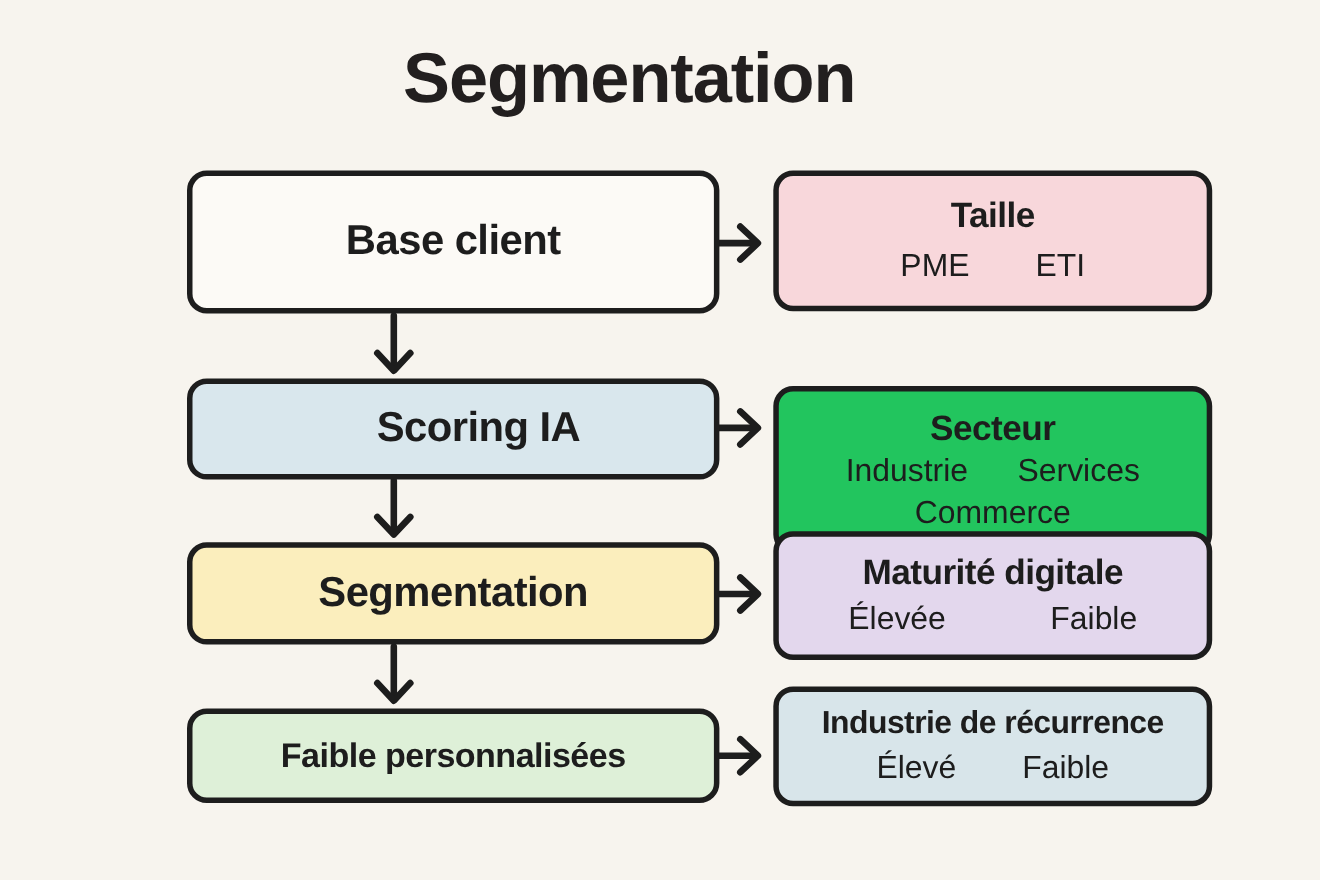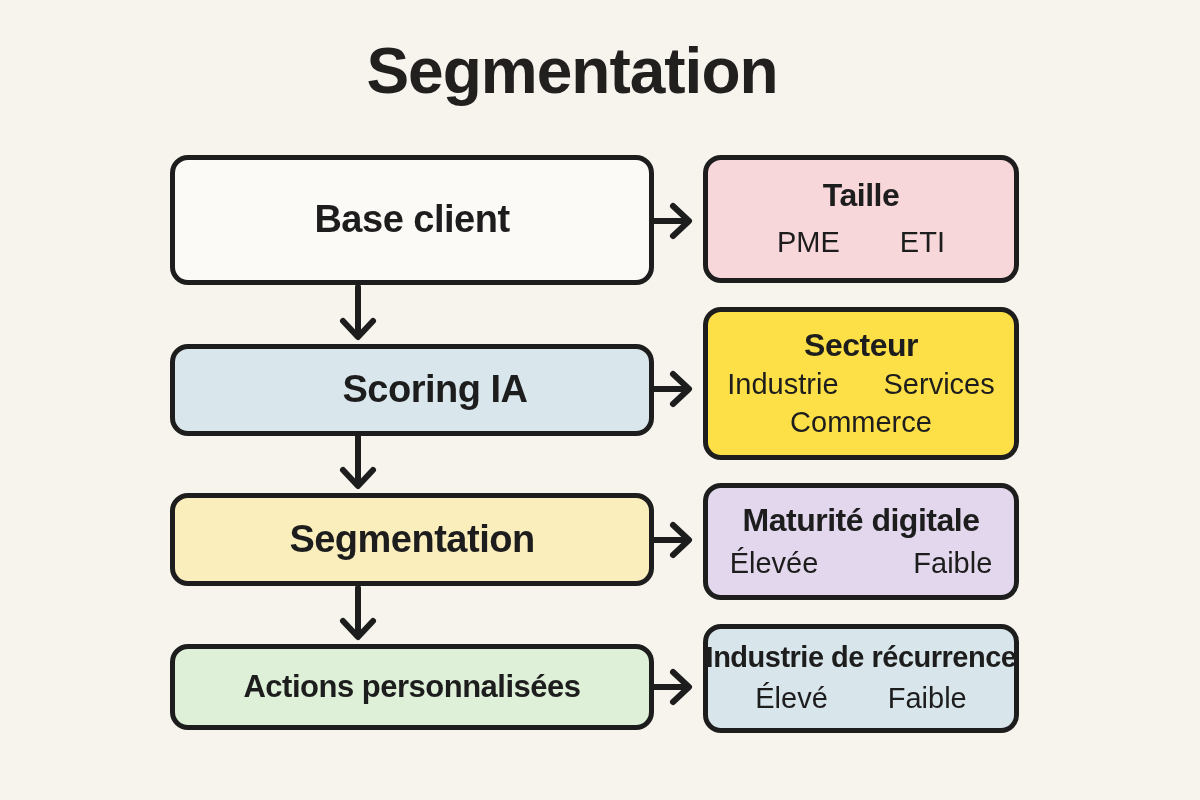--- a/index.html
+++ b/index.html
@@ -56,21 +56,21 @@
     line-height: 1.1;
     white-space: nowrap;
   }
   .step-1 { top: 155px; height: 130px; }
   .step-2 { top: 344px; height: 92px; padding-left: 46px; }
   .step-3 { top: 493px; height: 93px; }
   .step-4 { top: 644px; height: 86px; }
   .step-1 .step-label, .step-2 .step-label, .step-3 .step-label { font-size: 38px; }
   .step-4 .step-label { font-size: 31px; }
   
-  .crit { left: 703px; width: 316px; row-gap: 6px; }
+  .crit { left: 703px; width: 399px; row-gap: 6px; }
   .crit-1 { top: 155px; height: 128px; row-gap: 10px; }
   .crit-2 { top: 307px; height: 153px; row-gap: 2px; }
   .crit-3 { top: 483px; height: 117px; }
   .crit-4 { top: 624px; height: 109px; }
   .crit-head {
     font-weight: 700;
     font-size: 32px;
     letter-spacing: -0.5px;
     line-height: 1.15;
     white-space: nowrap;
@@ -134,32 +134,32 @@
 
   <div class="box step step-2" style="background: rgb(217, 231, 237);">
     <span class="step-label">Scoring IA</span>
   </div>
 
   <div class="box step step-3" style="background: rgb(251, 238, 189);">
     <span class="step-label">Segmentation</span>
   </div>
 
   <div class="box step step-4" style="background: rgb(222, 240, 216);">
-    <span class="step-label">Actions personnalisées</span>
+    <span class="step-label">Faible personnalisées</span>
   </div>
 
   <div class="box crit crit-1" style="background: rgb(248, 215, 219);">
     <div class="crit-head">Taille</div>
     <div class="crit-items">
       <span>PME</span>
       <span>ETI</span>
     </div>
   </div>
 
-  <div class="box crit crit-2" style="background: #fde047;">
+  <div class="box crit crit-2" style="background: #22c55e; margin-top: 44px;">
     <div class="crit-head">Secteur</div>
     <div class="crit-items items-row-1">
       <span>Industrie</span>
       <span>Services</span>
     </div>
     <div class="crit-items items-row-2">
       <span>Commerce</span>
     </div>
   </div>
 

